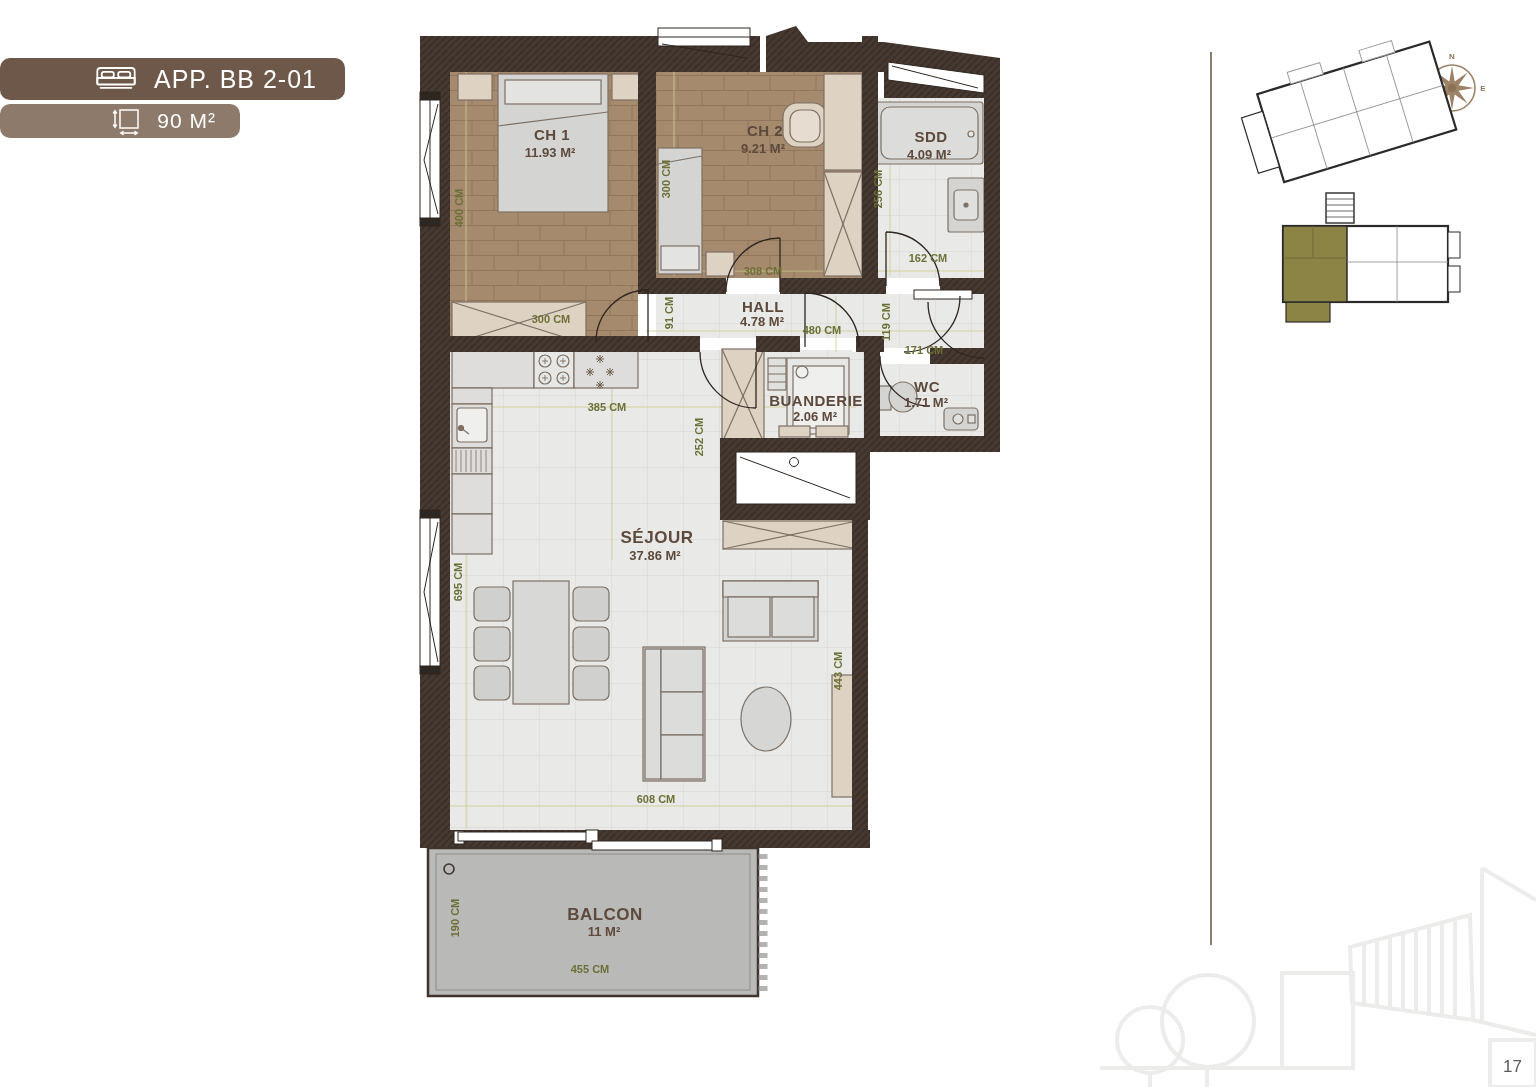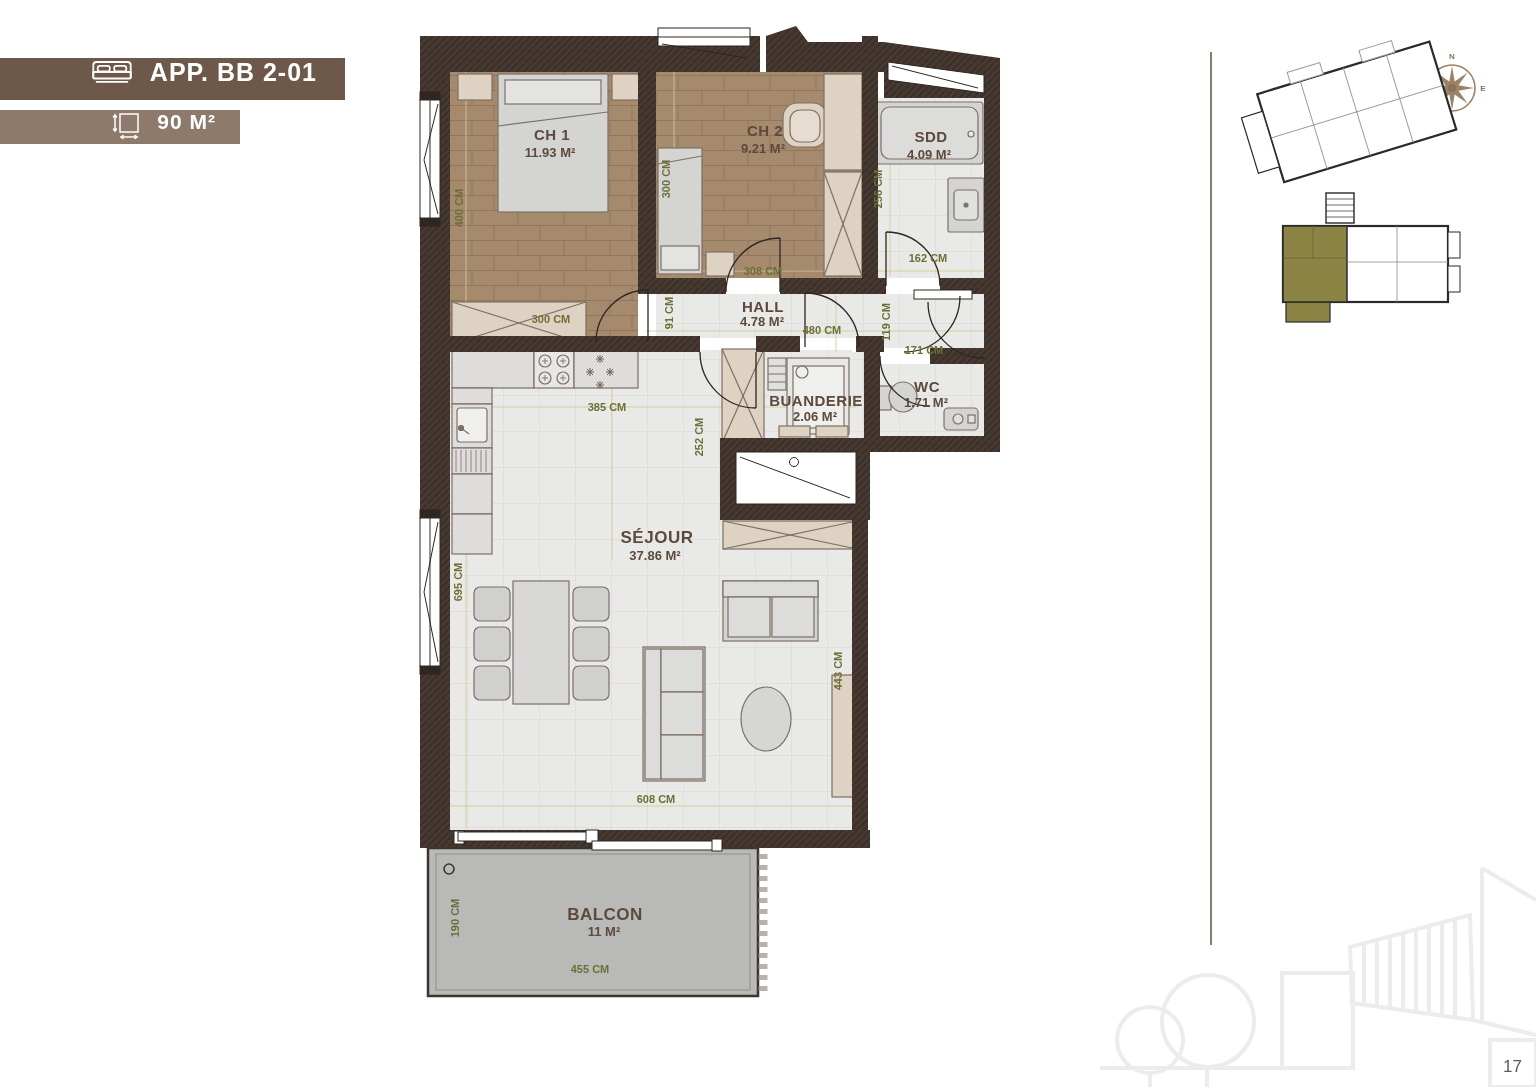--- a/index.html
+++ b/index.html
@@ -1,22 +1,22 @@
 <!DOCTYPE html>
 <html><head>
 <meta charset="utf-8">
 <style>
   html,body{margin:0;padding:0;background:#ffffff;}
   .canvas{position:relative;width:1536px;height:1087px;background:#ffffff;overflow:hidden;
           font-family:"Liberation Sans","DejaVu Sans",sans-serif;}
-  .badge{position:absolute;left:0;display:flex;justify-content:flex-end;
-         color:#ffffff;font-weight:bold;}
+  .badge{position:absolute;left:0;display:flex;align-items:center;justify-content:flex-end;
+         color:#ffffff;font-weight:normal;border-radius:10px;}
   .badge-dark{top:58px;width:345px;height:42px;background:#6d5849;font-size:25px;letter-spacing:1px;
               padding-right:28px;box-sizing:border-box;gap:16px;}
-  .badge-light{top:110px;width:240px;height:34px;background:#8d7a6a;font-size:21px;letter-spacing:1px;
+  .badge-light{top:104px;width:240px;height:34px;background:#8d7a6a;font-size:21px;letter-spacing:1px;
                padding-right:24px;box-sizing:border-box;gap:14px;}
   .badge svg{flex:0 0 auto;}
   .floorplan{position:absolute;left:415px;top:25px;}
   .keyplan{position:absolute;left:1240px;top:35px;}
   .watermark{position:absolute;left:1040px;top:855px;pointer-events:none;}
   .divider{position:absolute;left:1210px;top:52px;width:2px;height:893px;background:#8c7c70;}
   .pagenum{position:absolute;right:14px;bottom:10px;font-size:17px;color:#5a5a5a;}
   
   .rname{font:bold 15px "Liberation Sans",sans-serif;fill:#5d4a3c;letter-spacing:.5px;text-anchor:middle;}
   .rname-lg{font:bold 17px "Liberation Sans",sans-serif;fill:#5d4a3c;letter-spacing:.5px;text-anchor:middle;}

